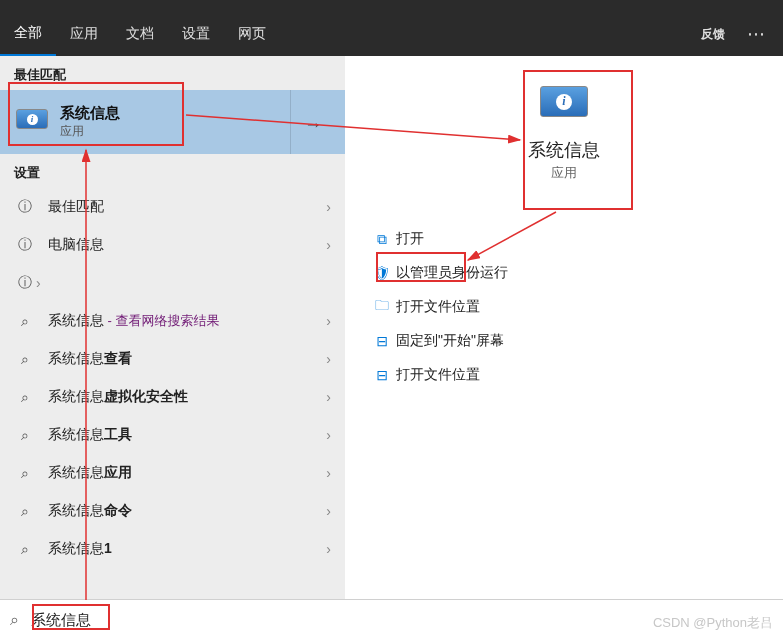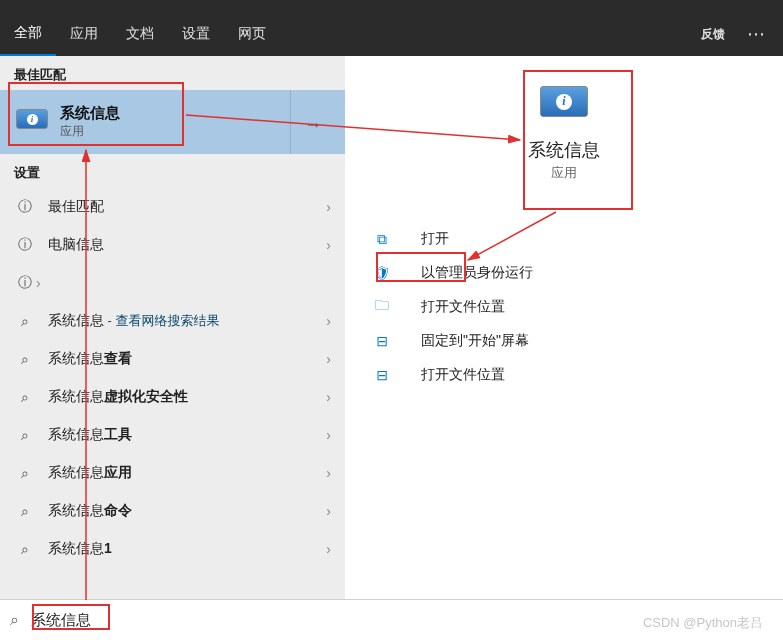--- a/index.html
+++ b/index.html
@@ -94,21 +94,21 @@
     cursor:pointer;
     position:relative;
   }
   .list-row .row-icon {
     width:22px;
     display:flex;align-items:center;justify-content:center;
     color:#555;
     flex-shrink:0;
   }
   .list-row .row-text { margin-left:12px; flex:1; white-space:nowrap; overflow:hidden;}
-  .list-row .row-text .hint{ color:#0c4a6e; font-size:13px;}
+  .list-row .row-text .hint{ color:#701a75; font-size:13px;}
   .list-row .chevron { color:#888; font-size:14px;}
   .list-row .bold { font-weight:700;}
 
   .preview {
     display:flex;flex-direction:column;align-items:center;
     margin-top:6px;
   }
   .preview-title { font-size:18px; color:#222; margin-top:12px;}
   .preview-sub { font-size:13px; color:#666; margin-top:2px;}
   .action-list { margin-top:40px;}
@@ -117,21 +117,21 @@
     height:34px;
     padding:0 6px;
     font-size:14px;color:#222;
     cursor:pointer;
   }
   .action-row .aicon{
     width:22px;color:#0078d7;
     display:flex;align-items:center;justify-content:center;
     flex-shrink:0;
   }
-  .action-row .alabel{ margin-left:28px;}
+  .action-row .alabel{ margin-left:3px;}
   
   .searchbar {
     position:absolute;
     left:0;right:0;bottom:0;
     height:40px;
     border-top:1px solid #d0d0d0;
     background:#fff;
     display:flex;align-items:center;
     padding:0 10px;
   }
@@ -139,21 +139,21 @@
   .searchbar input{
     border:none;outline:none;
     font-size:15px;
     margin-left:10px;flex:1;
     background:transparent;
     color:#222;
   }
   @keyframes blink{50%{opacity:0;}}
   
   .watermark{
-    position:absolute;right:20px;bottom:8px;
+    position:absolute;right:10px;bottom:8px;
     font-size:13px;color:#c7c7c7;
     pointer-events:none;
     margin-top:26px;
   }
   
   .annot{position:absolute;border:2px solid #e03030;box-sizing:border-box;pointer-events:none;}
   svg.arrows{position:absolute;left:0;top:0;pointer-events:none;}
   
   .monitor-icon{
     width:48px;height:40px;position:relative;display:inline-block;

